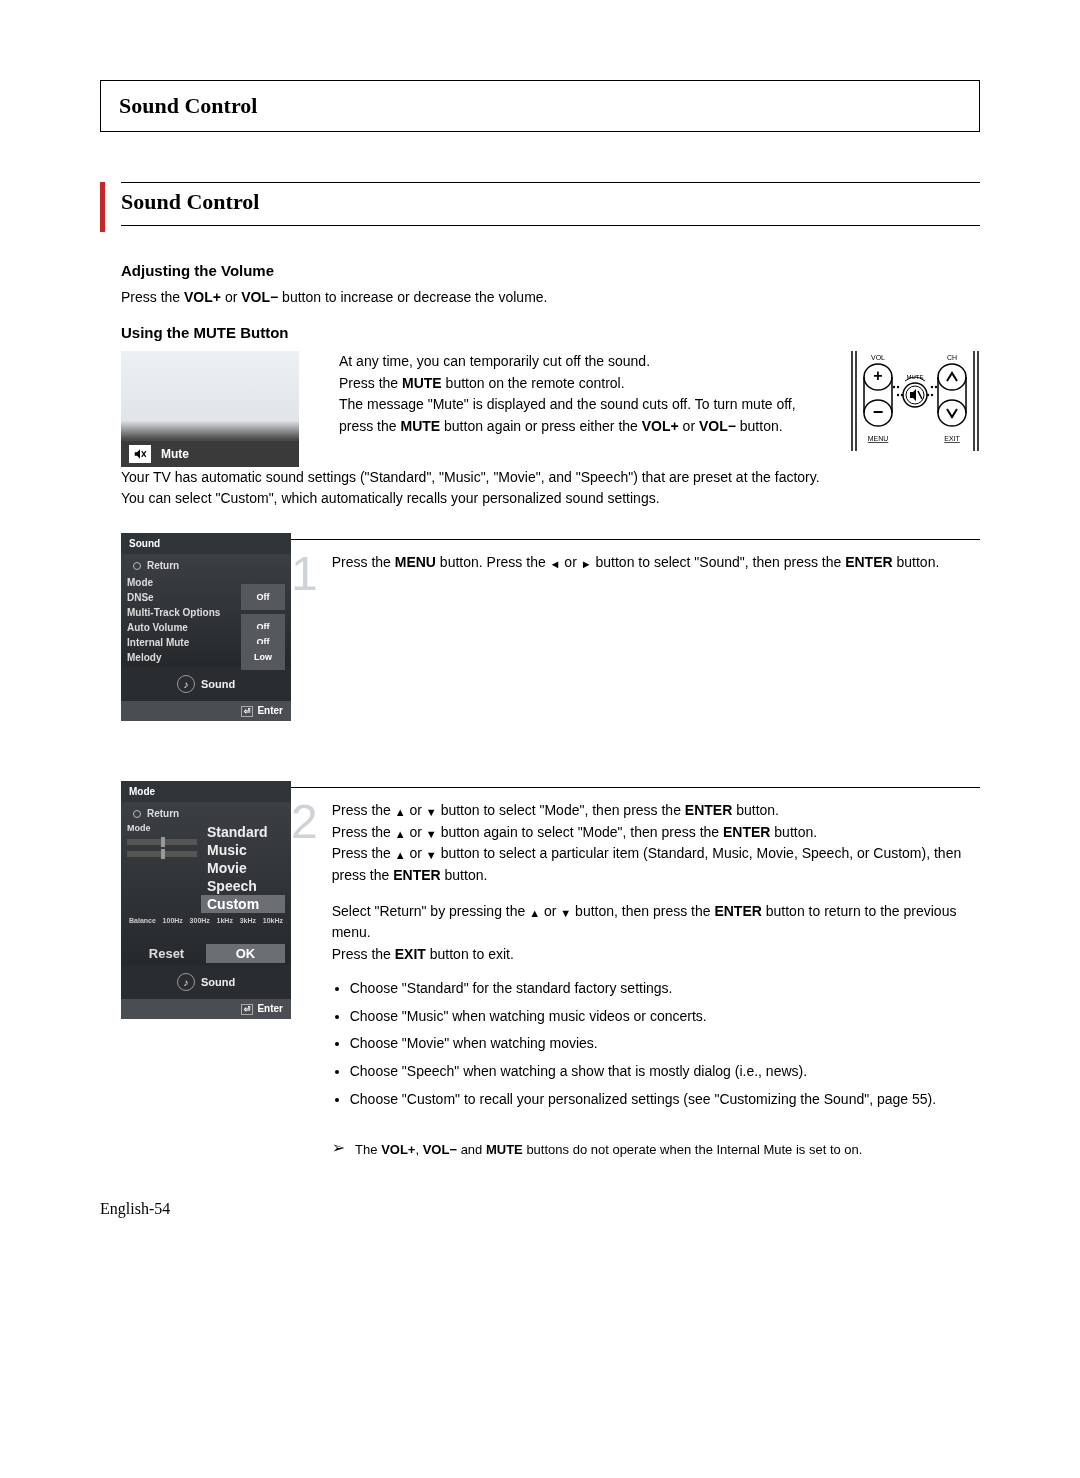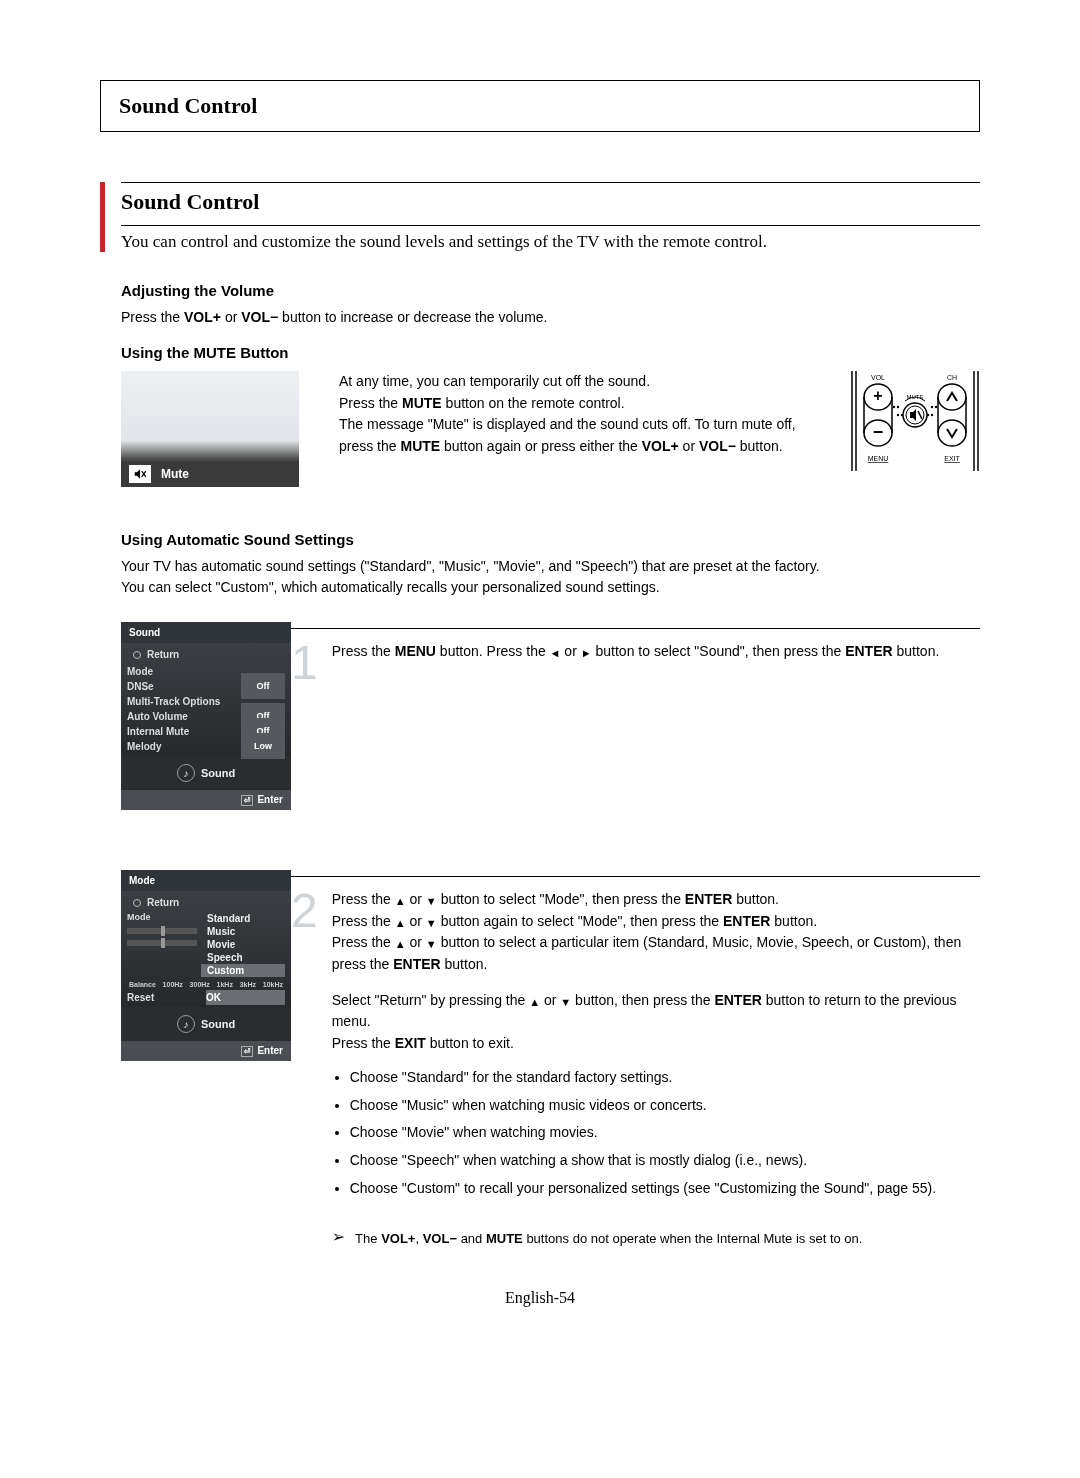--- a/index.html
+++ b/index.html
@@ -230,21 +230,20 @@
   gap: 10px;
   align-items: flex-start;
   margin-top: 30px;
   font-size: 13px;
 }
 .note-glyph {
   font-size: 16px;
   line-height: 1;
 }
 .footer {
-  text-align: center;
   font-family: 'Times New Roman', Times, serif;
   font-size: 16px;
   margin-top: 40px;
 }
 .hr-thin {
   border-top: 1px solid #000;
   margin: 6px 0 12px 0;
 }
 .arrow-inline {
   display: inline-block;
@@ -277,21 +276,21 @@
   content: "";
   position: absolute;
   left: 48%;
   top: -2px;
   width: 4px;
   height: 10px;
   background: #999;
 }
 .osd2-right {
   flex: 1;
-  font-size: 10px;
+  font-size: 14px;
 }
 .osd2-right .opt {
   padding: 1px 6px;
   color: #eee;
 }
 .osd2-right .opt.sel {
   background: #6b6e72;
   color: #fff;
 }
 .osd2-eq {
@@ -301,24 +300,25 @@
   color: #ccc;
   margin-top: 4px;
   padding: 0 2px;
 }
 .osd2-btns {
   display: flex;
   margin-top: 2px;
 }
 .osd2-btns .b {
   flex: 1;
-  font-size: 10px;
+  font-size: 13px;
   padding: 2px 0;
-  text-align: left;
+  text-align: center;
   color: #ddd;
+  margin-top: 18px;
 }
 .osd2-btns .b.sel {
   background: #6b6e72;
   color: #fff;
 }
 </style>
 </head>
 <body>
 
 <div class="page">
@@ -327,21 +327,20 @@
     <h1>Sound Control</h1>
   </div>
 
   <div class="section-block">
     <div class="section-head">
       <div class="red-bar"></div>
       <div class="section-head-inner">
         <div class="rule-h"></div>
         <h2 class="section-title">Sound Control</h2>
         <div class="rule-h"></div>
-        <p class="section-intro">You can control and customize the sound levels and settings of the TV with the remote control.</p>
       </div>
     </div>
 
     <div class="content">
 
       <p class="subhead">Adjusting the Volume</p>
       <p class="body-text">
         <span>Press the </span><b>VOL+</b><span> or </span><b>VOL−</b><span> button to increase or decrease the volume.</span>
       </p>
 
@@ -400,21 +399,20 @@
               <circle cx="48" cy="36" r="1.2" fill="#000"></circle>
             <circle cx="82" cy="36" r="1.2" fill="#000"></circle>
               <circle cx="86" cy="36" r="1.2" fill="#000"></circle>
 
             <text x="28" y="90" text-anchor="middle" font-size="7" text-decoration="underline">MENU</text>
             <text x="102" y="90" text-anchor="middle" font-size="7" text-decoration="underline">EXIT</text>
           </svg>
         </div>
       </div>
 
-      <p class="subhead" style="margin-top:44px">Using Automatic Sound Settings</p>
       <p class="body-text">
         <span>Your TV has automatic sound settings ("Standard", "Music", "Movie", and "Speech") that are preset at the factory.</span><br>
         <span>You can select "Custom", which automatically recalls your personalized sound settings.</span>
       </p>
 
       <div class="steps-block">
         <div class="osd">
           <div class="osd-title">Sound</div>
           <div class="osd-body">
             <div class="osd-return">

